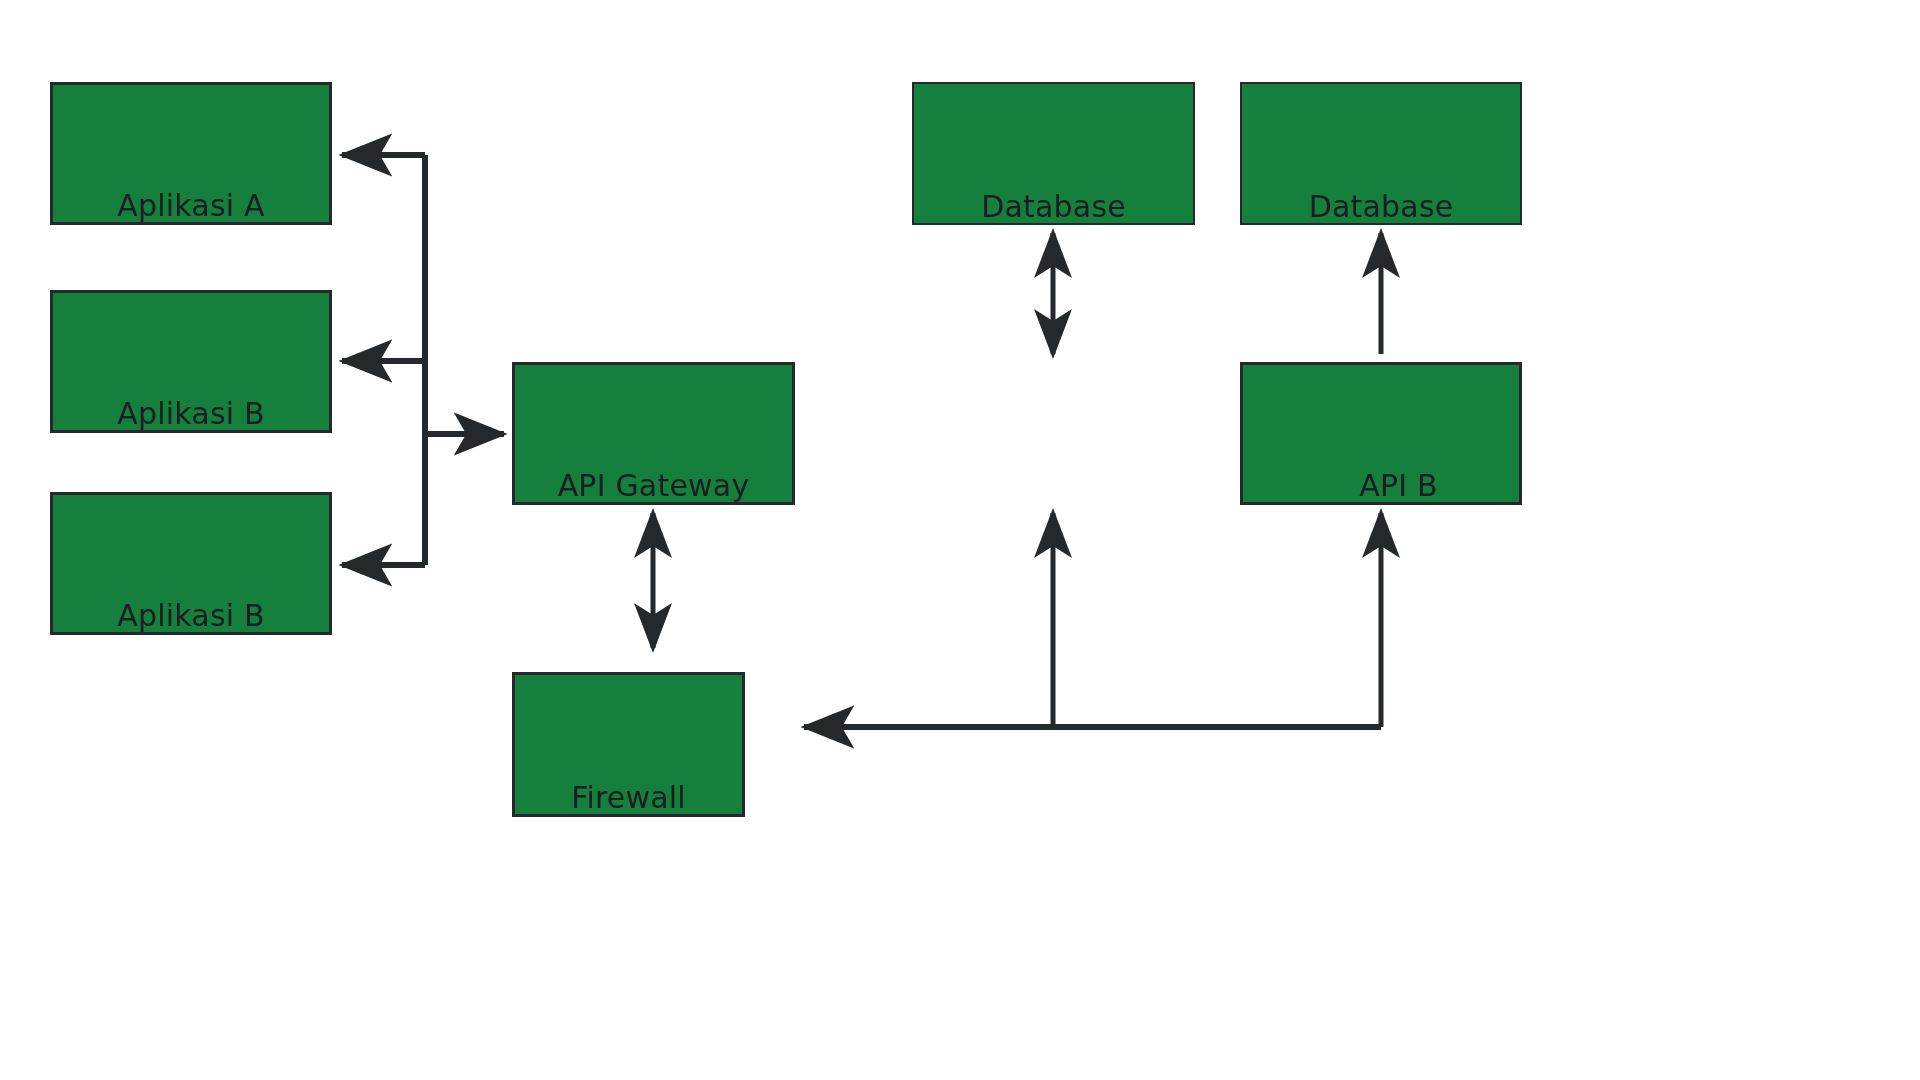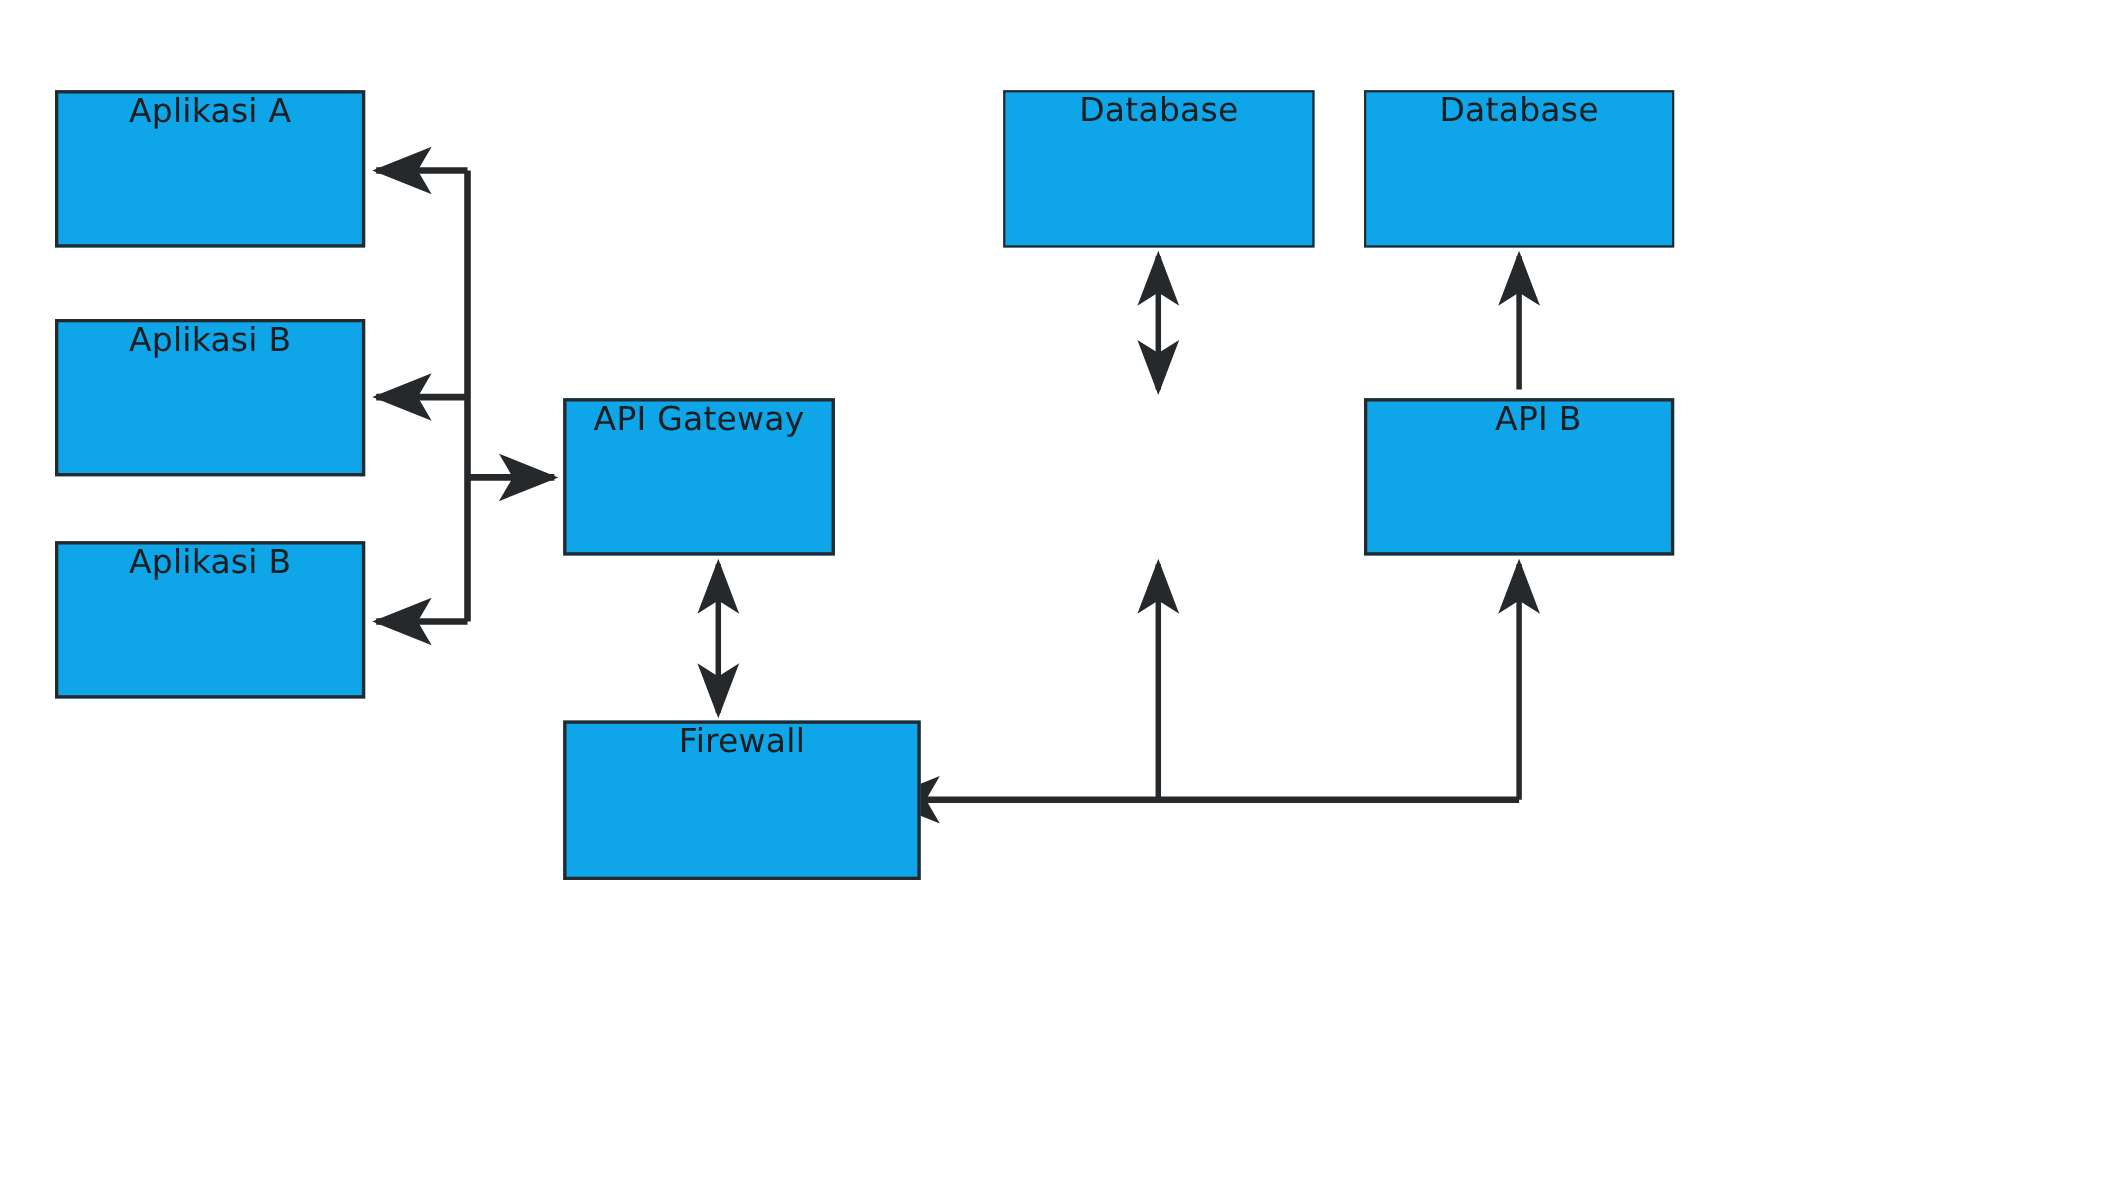--- a/index.html
+++ b/index.html
@@ -19,24 +19,24 @@
   #edges {
     position: absolute;
     left: 0;
     top: 0;
     width: 1920px;
     height: 1080px;
   }
   .node {
     position: absolute;
     box-sizing: border-box;
-    background: #0ea5e9;
+    background: #15803d;
     border: 3px solid #26292b;
     display: flex;
-    align-items: flex-start;
+    align-items: flex-end;
     justify-content: center;
     z-index: 5;
   }
   .node.thin {
     border-width: 2px;
   }
   .node-label {
     font-size: 30px;
     color: #1b1d1f;
     letter-spacing: 0.2px;
@@ -94,25 +94,25 @@
   </div>
 
   <div class="node" style="left: 50px; top: 290px; width: 282px; height: 143px; border-color: rgb(38, 41, 43);">
     <span class="node-label" style="color: rgb(27, 29, 31);">Aplikasi B</span>
   </div>
 
   <div class="node" style="left: 50px; top: 492px; width: 282px; height: 143px; border-color: rgb(38, 41, 43);">
     <span class="node-label" style="color: rgb(27, 29, 31);">Aplikasi B</span>
   </div>
 
-  <div class="node" style="left: 512px; top: 362px; width: 247px; height: 143px; border-color: rgb(38, 41, 43);">
+  <div class="node" style="left: 512px; top: 362px; width: 283px; height: 143px; border-color: rgb(38, 41, 43);">
     <span class="node-label" style="color: rgb(27, 29, 31);">API Gateway</span>
   </div>
 
-  <div class="node" style="left: 512px; top: 655px; width: 325px; height: 145px; border-color: rgb(38, 41, 43);">
+  <div class="node" style="left: 512px; top: 672px; width: 233px; height: 145px; border-color: rgb(38, 41, 43);">
     <span class="node-label" style="color: rgb(27, 29, 31);">Firewall</span>
   </div>
 
   <div class="node thin" style="left: 912px; top: 82px; width: 283px; height: 143px; border-color: rgb(38, 41, 43);">
     <span class="node-label" style="color: rgb(27, 29, 31);">Database</span>
   </div>
 
   <div class="node thin" style="left: 1240px; top: 82px; width: 282px; height: 143px; border-color: rgb(38, 41, 43);">
     <span class="node-label" style="color: rgb(27, 29, 31);">Database</span>
   </div>

